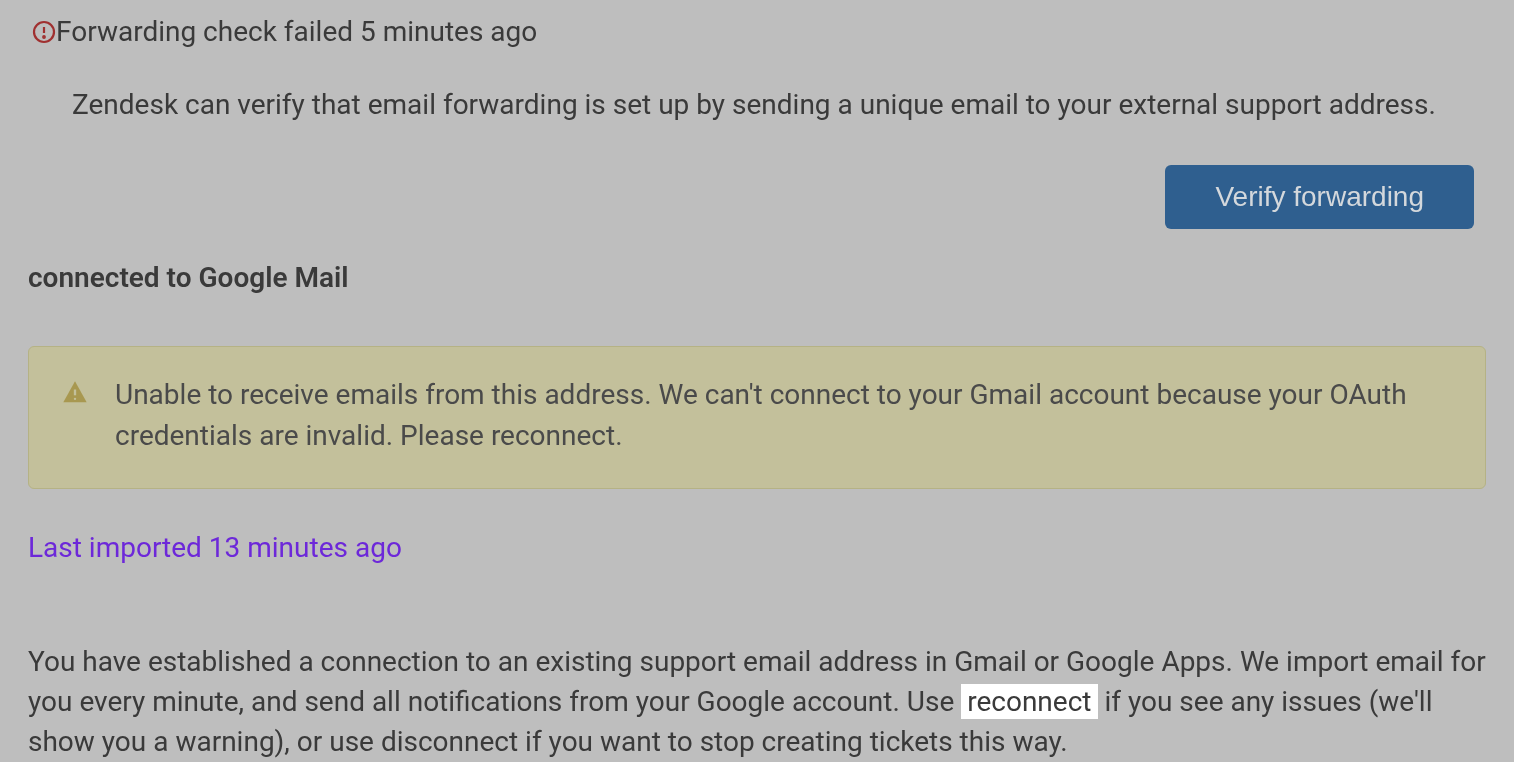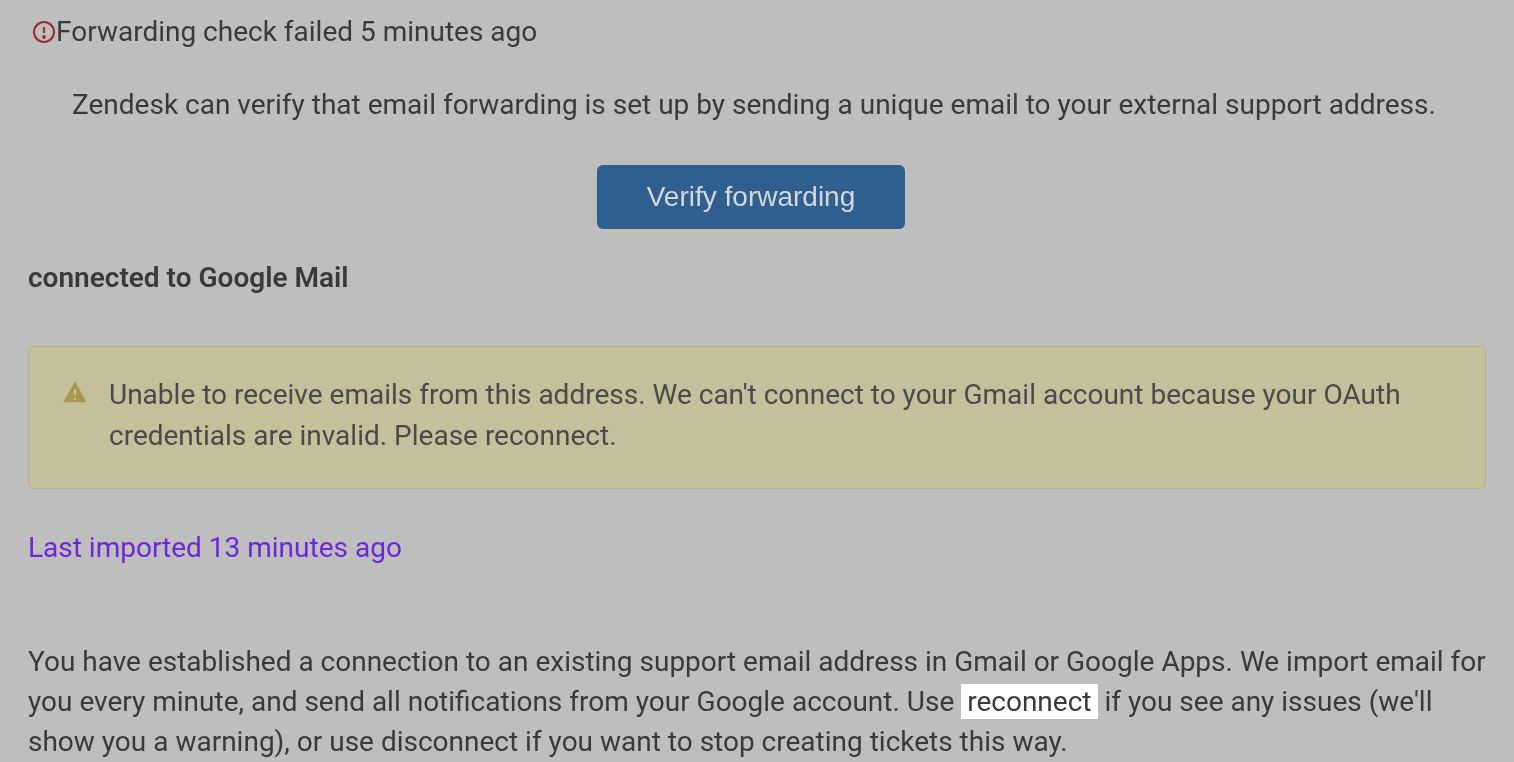--- a/index.html
+++ b/index.html
@@ -50,21 +50,21 @@
     }
     .description-text {
       font-size: 28px;
       color: #3a3a3a;
       font-weight: 400;
       margin-left: 44px;
       margin-bottom: 44px;
     }
     .button-row {
       display: flex;
-      justify-content: center;
+      justify-content: flex-end;
       margin-bottom: 32px;
       padding-right: 12px;
     }
     .verify-button {
       background-color: #2f5f8f;
       color: #d4d8dc;
       font-size: 28px;
       padding: 16px 50px;
       border: none;
       border-radius: 6px;
@@ -79,21 +79,21 @@
       padding-right: 12px;
       margin-bottom: 52px;
     }
     .warning-box {
       background-color: #c3c09b;
       border: 1px solid #b5b285;
       border-radius: 6px;
       padding: 28px 32px 32px 32px;
       display: flex;
       align-items: flex-start;
-      gap: 20px;
+      gap: 26px;
       margin-bottom: 42px;
     }
     .warning-triangle {
       width: 28px;
       height: 28px;
       flex-shrink: 0;
       margin-top: 4px;
     }
     .warning-text {
       font-size: 28px;

